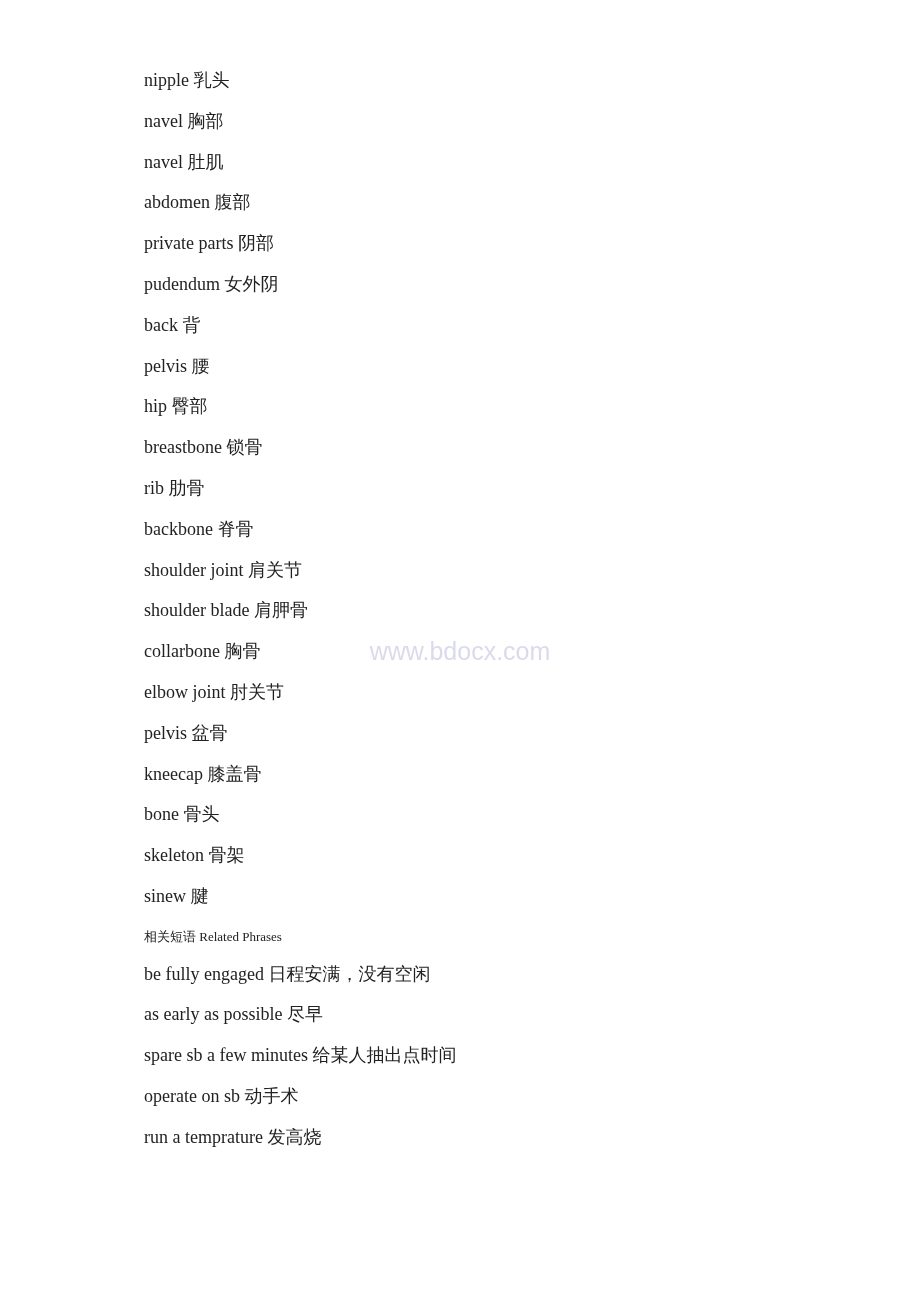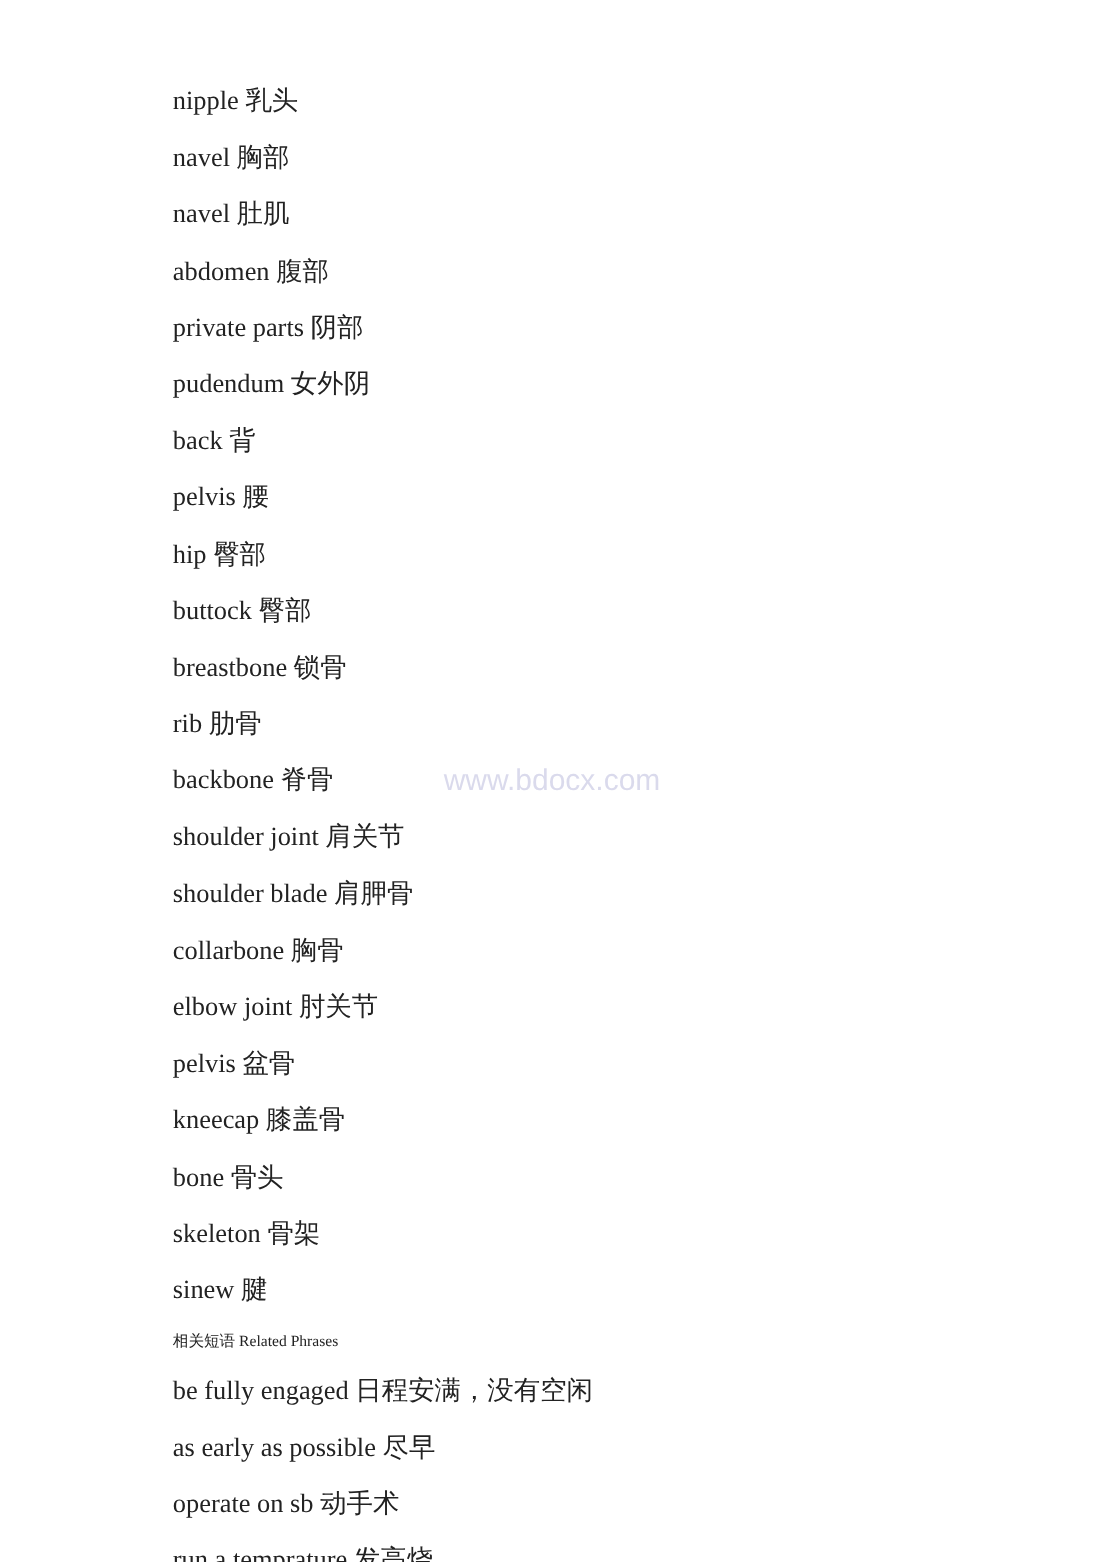--- a/index.html
+++ b/index.html
@@ -20,21 +20,21 @@
 
     .vocab-list {
       display: flex;
       flex-direction: column;
       gap: 0px;
     }
 
     .vocab-item {
       padding: 6px 0;
       line-height: 1.6;
-      font-size: 22px;
+      font-size: 18px;
     }
 
     .section-header {
       padding: 10px 0 6px 0;
       font-size: 13px;
       line-height: 1.6;
     }
 
     .watermark {
       position: fixed;
@@ -58,31 +58,31 @@
 
 <div class="vocab-item">nipple 乳头</div>
     <div class="vocab-item">navel 胸部</div>
     <div class="vocab-item">navel 肚肌</div>
     <div class="vocab-item">abdomen 腹部</div>
     <div class="vocab-item">private parts 阴部</div>
     <div class="vocab-item">pudendum 女外阴</div>
     <div class="vocab-item">back 背</div>
     <div class="vocab-item">pelvis 腰</div>
     <div class="vocab-item">hip 臀部</div>
-    <div class="vocab-item">buttock 臀部</div>
     <div class="vocab-item">breastbone 锁骨</div>
     <div class="vocab-item">rib 肋骨</div>
     <div class="vocab-item">backbone 脊骨</div>
     <div class="vocab-item">shoulder joint 肩关节</div>
     <div class="vocab-item">shoulder blade 肩胛骨</div>
     <div class="vocab-item">collarbone 胸骨</div>
     <div class="vocab-item">elbow joint 肘关节</div>
     <div class="vocab-item">pelvis 盆骨</div>
     <div class="vocab-item">kneecap 膝盖骨</div>
     <div class="vocab-item">bone 骨头</div>
     <div class="vocab-item">skeleton 骨架</div>
     <div class="vocab-item">sinew 腱</div>
     <div class="section-header">相关短语 Related Phrases</div>
     <div class="vocab-item">be fully engaged 日程安满，没有空闲</div>
     <div class="vocab-item">as early as possible 尽早</div>
+    <div class="vocab-item">spare sb a few minutes 给某人抽出点时间</div>
     <div class="vocab-item">operate on sb 动手术</div>
     <div class="vocab-item">run a temprature 发高烧</div>
   </div>
 
 </body></html>

